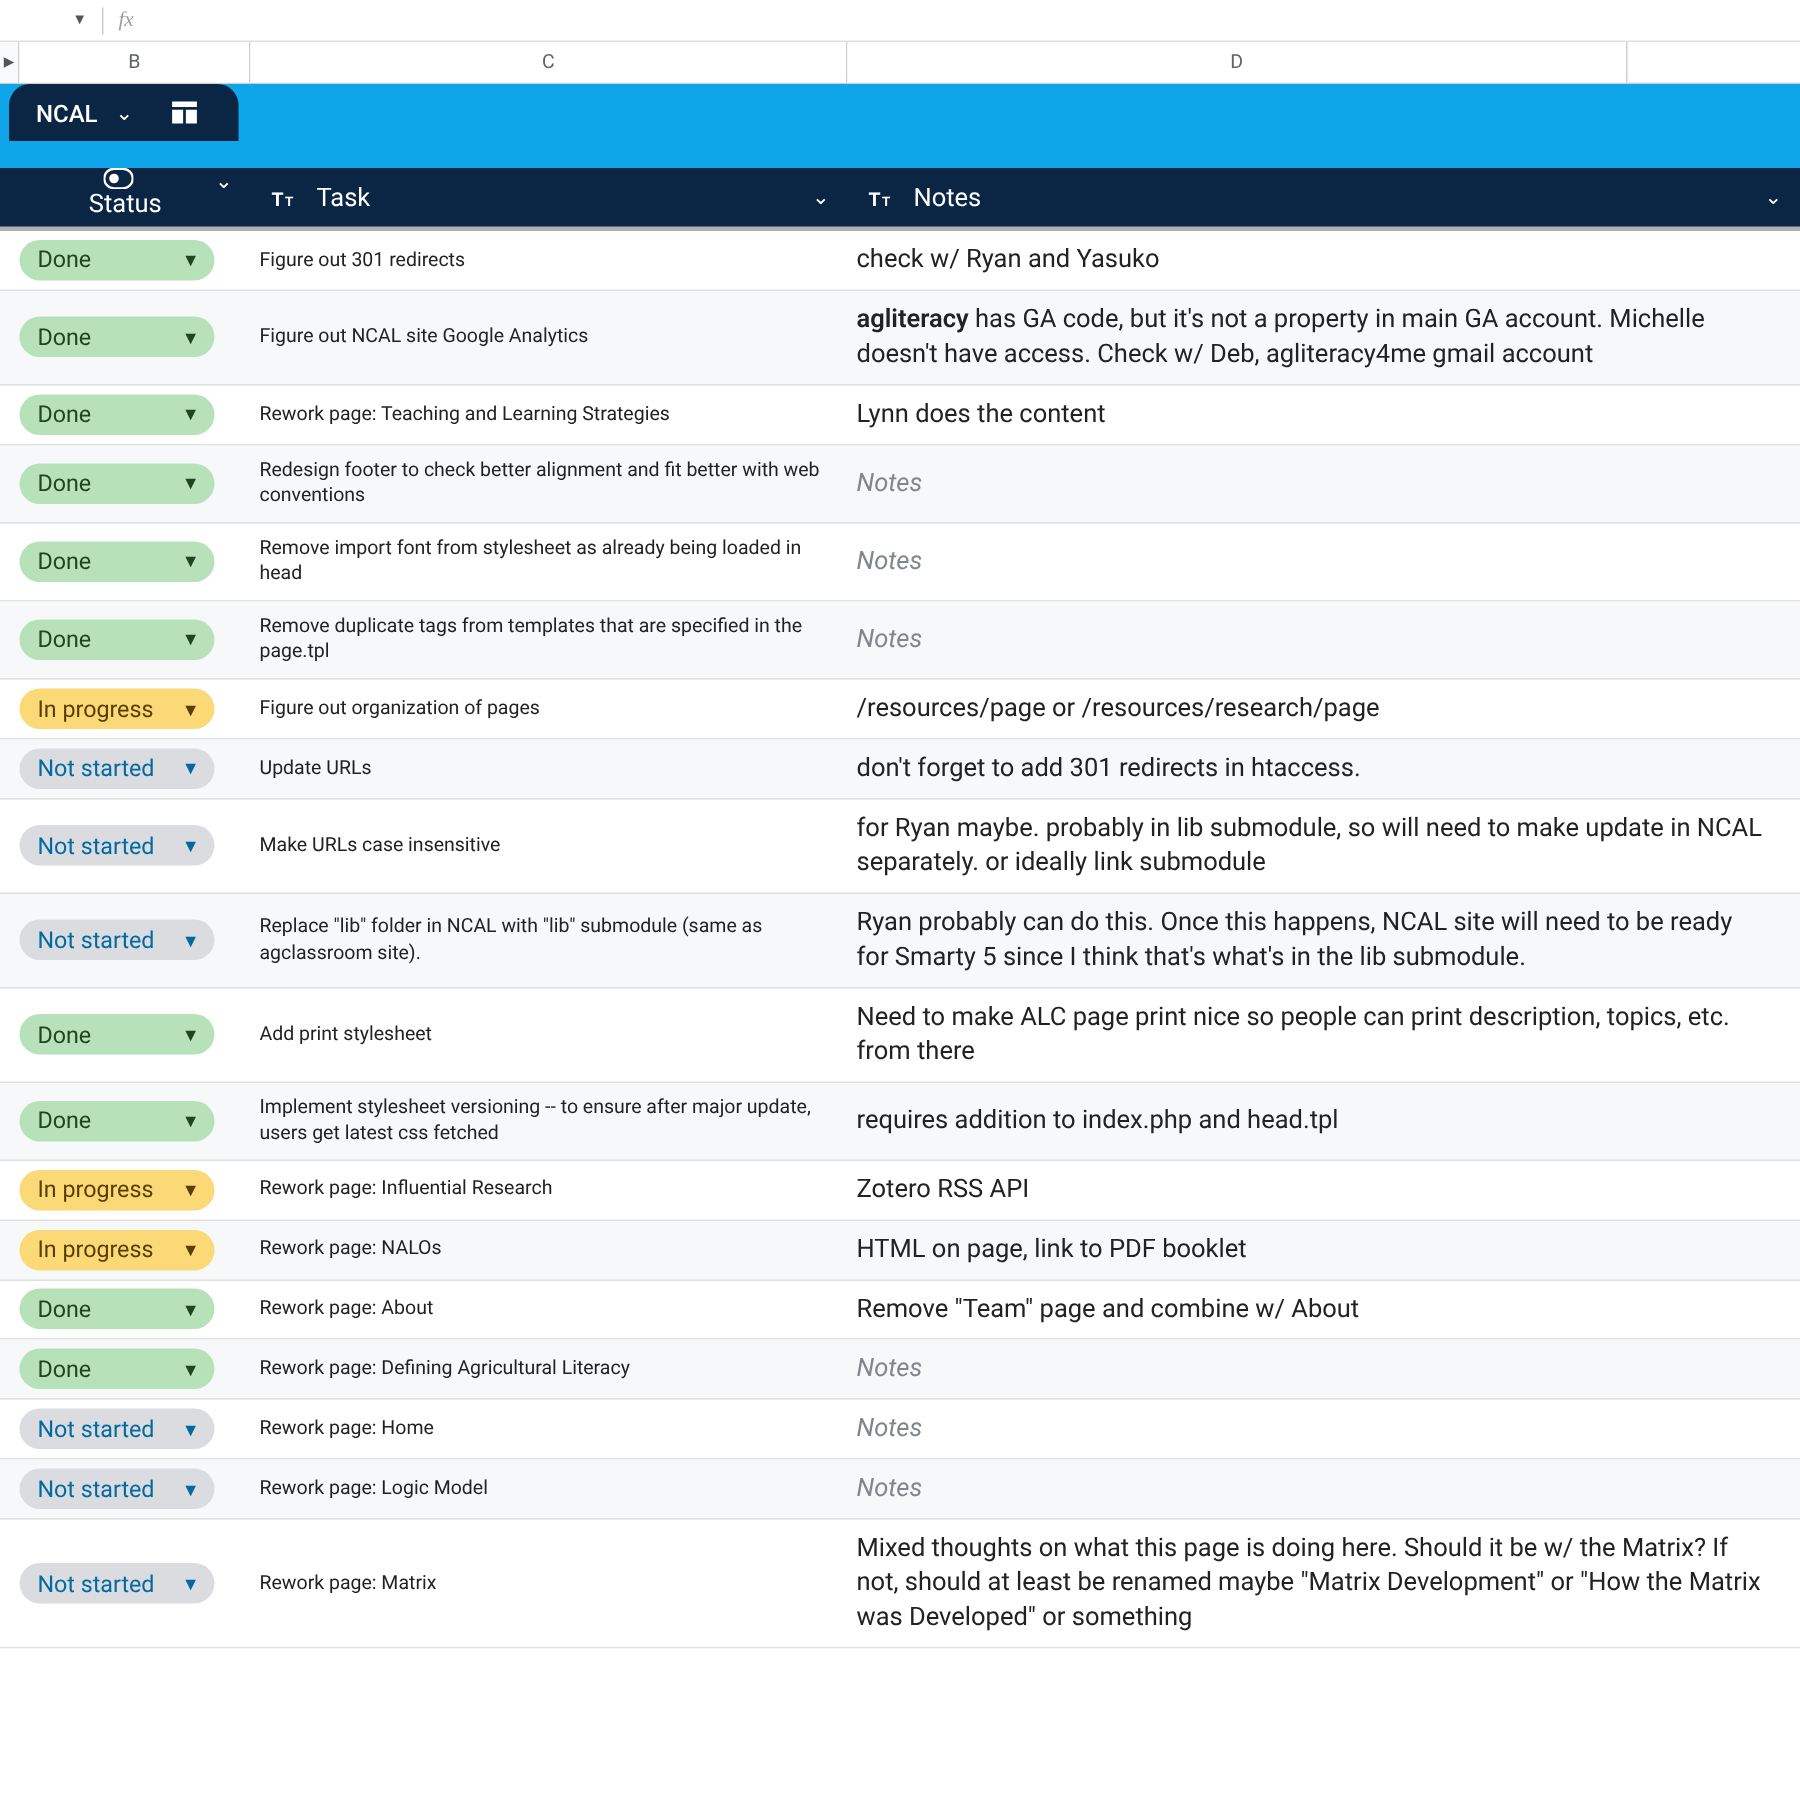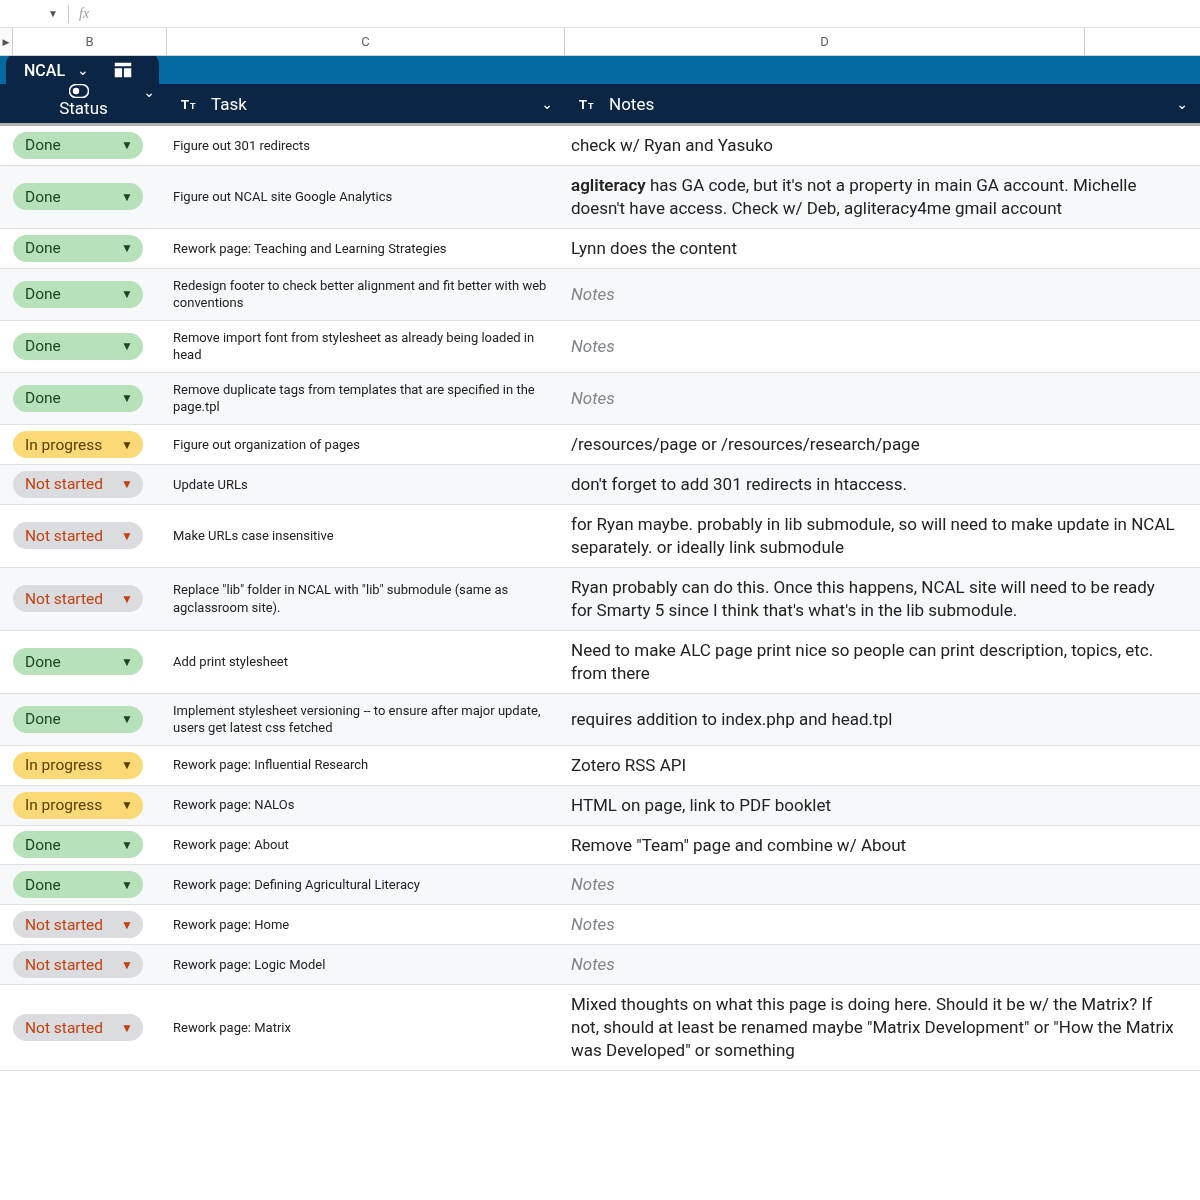--- a/index.html
+++ b/index.html
@@ -14,21 +14,21 @@
 
 
 .col-headers { height: 28px; display: flex; border-bottom: 1px solid #d0d0d0; position: relative; }
 .col-expand { width: 13px; border-right: 1px solid #d0d0d0; display: flex; align-items: center; justify-content: center; background: #f8f9fa; font-size: 9px; color: #555; }
 .col-head { border-right: 1px solid #d0d0d0; display: flex; align-items: center; justify-content: center; color: #5f6368; font-size: 13px; background: #fff; }
 .col-b { width: 154px; }
 .col-c { width: 398px; }
 .col-d { width: 520px; }
 
 
-.tab-row { height: 28px; background: #0369a1; display: flex; align-items: center; padding-left: 6px; }
+.tab-row { height: 56px; background: #0ea5e9; display: flex; align-items: flex-start; padding-left: 6px; }
 .tab-pill { background: #0b2545; color: #fff; border-top-left-radius: 14px; border-top-right-radius: 14px; height: 38px; display: flex; align-items: center; padding: 0 14px 0 18px; gap: 12px; }
 .tab-name { font-size: 16px; font-weight: 500; }
 .tab-chev { font-size: 14px; }
 .tab-icon-box { width: 44px; height: 38px; display: flex; align-items: center; justify-content: center; }
 .tab-icon-box svg { width: 22px; height: 22px; fill: #fff; }
 
 
 .dark-header { background: #0b2545; color: #fff; display: flex; height: 42px; align-items: center; border-bottom: 3px solid #b0b0b0; }
 .dh-col { display: flex; align-items: center; padding: 0 14px; height: 100%; position: relative; }
 .dh-status { width: 167px; flex-direction: column; }
@@ -44,21 +44,21 @@
 .row:nth-child(even) { background: #f6f8fa; }
 .cell-status { width: 167px; padding: 0 13px; display: flex; align-items: center; }
 .cell-task { width: 398px; padding: 8px 10px 8px 6px; display: flex; align-items: center; font-size: 13px; line-height: 1.35; }
 .cell-notes { flex: 1; padding: 8px 24px 8px 6px; display: flex; align-items: center; font-size: 17px; line-height: 1.35; }
 .notes-placeholder { color: #80868b; font-style: italic; }
 
 .status-pill { display: flex; align-items: center; justify-content: space-between; width: 130px; height: 27px; border-radius: 14px; padding: 0 10px 0 12px; font-size: 15.5px; }
 .status-pill .caret { font-size: 12px; }
 .status-done { background: #b7e1b9; color: #1e4620; }
 .status-progress { background: #fbd976; color: #5a3e00; }
-.status-notstarted { background: #dadce0; color: #c2410c; }
+.status-notstarted { background: #dadce0; color: #0369a1; }
 
 .bold-lead { font-weight: 600; }
 
 svg { display: block; }
 </style>
 </head>
 <body>
 
 <div class="formula-bar">
   <div class="fb-dropdown">

